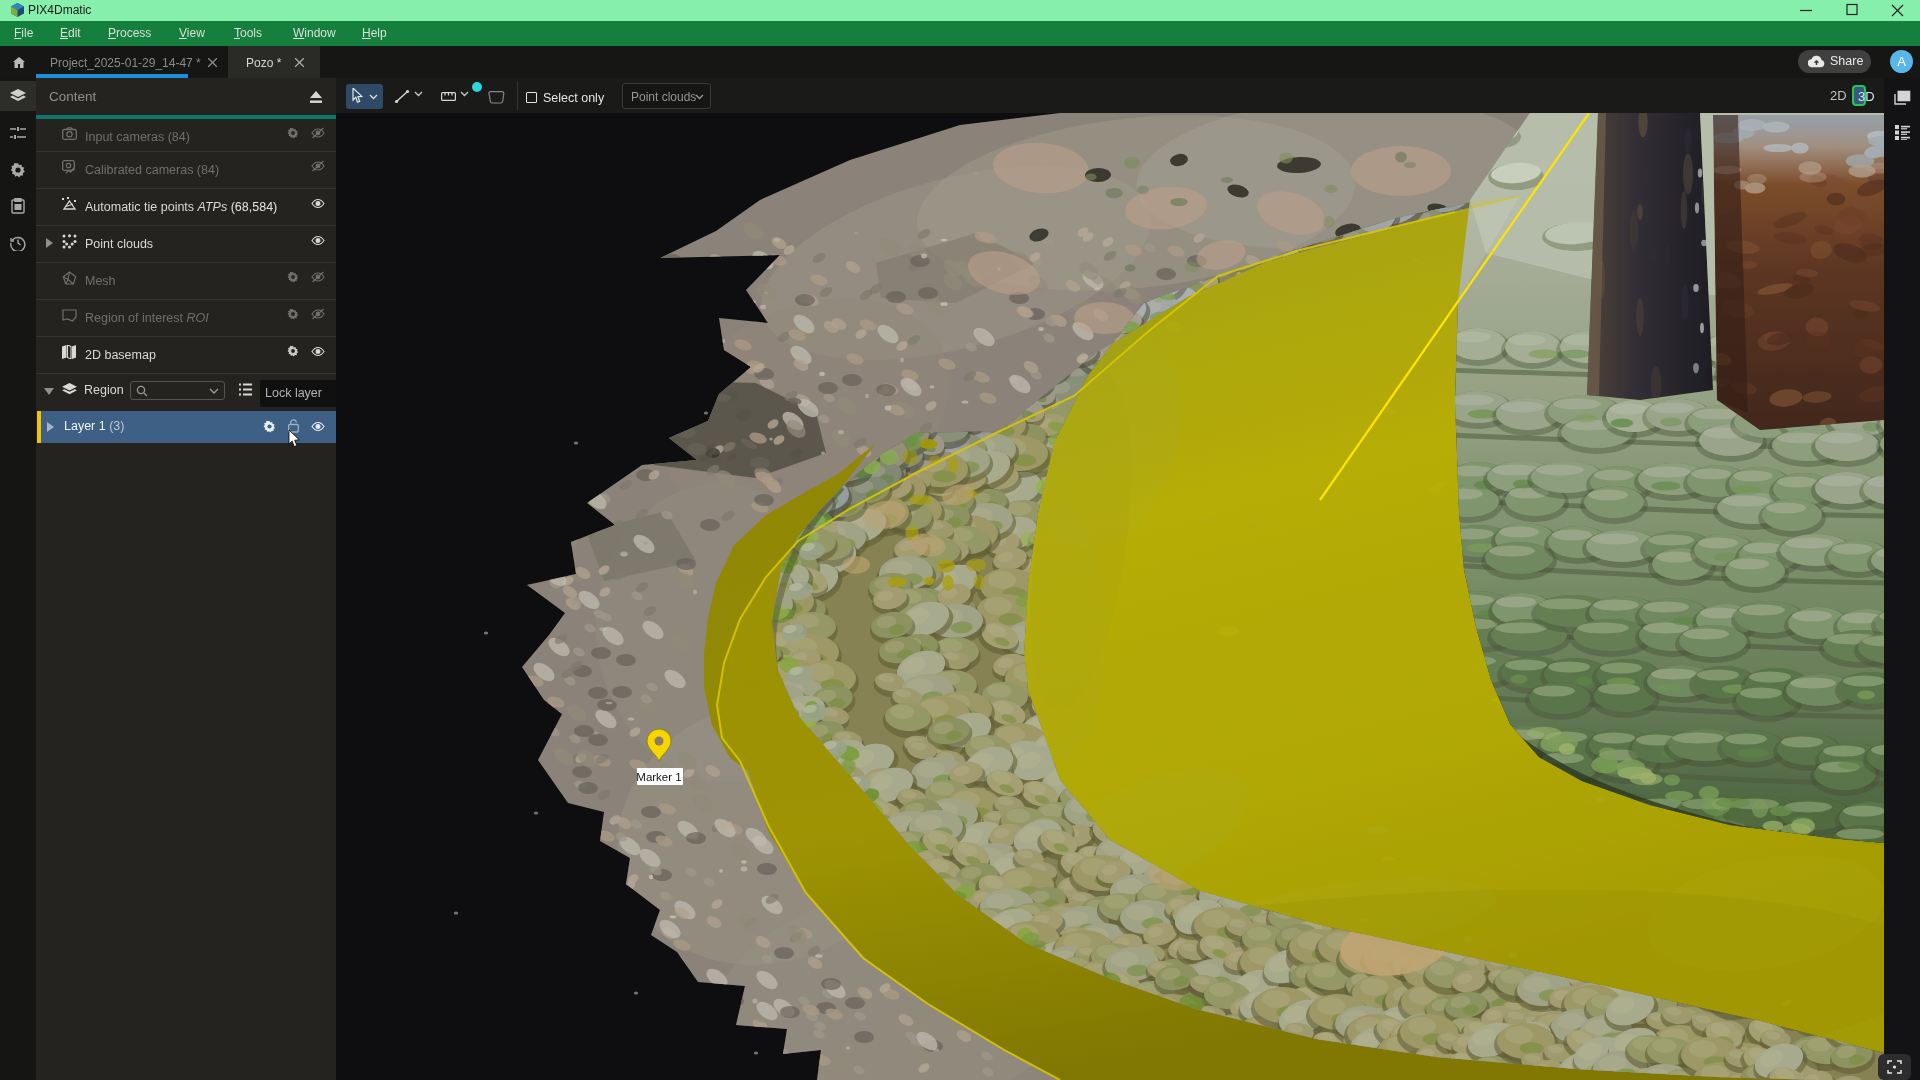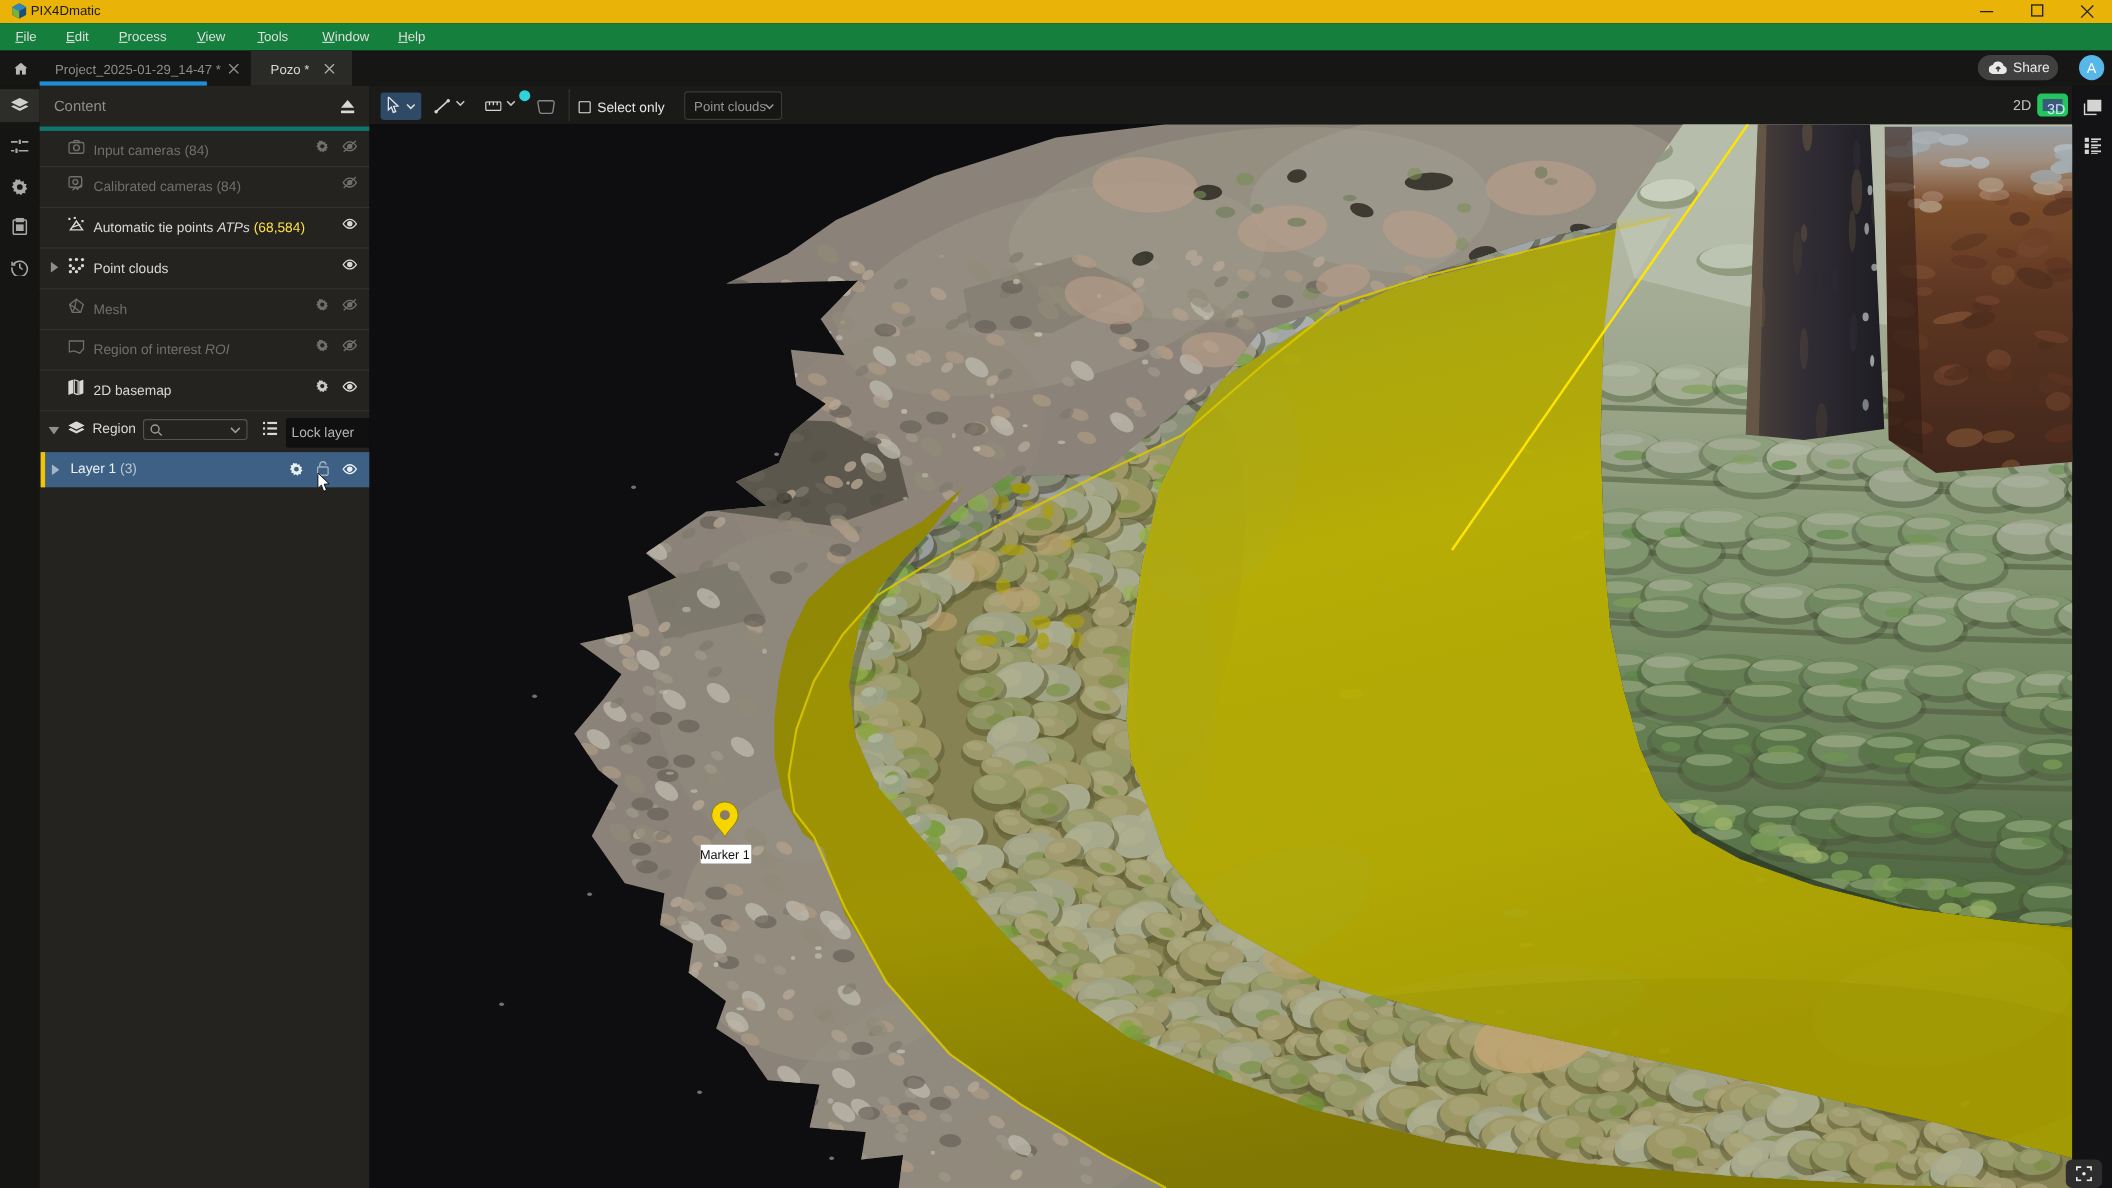--- a/index.html
+++ b/index.html
@@ -1,16 +1,16 @@
 <!DOCTYPE html>
 <html><head><meta charset="utf-8"><style>
 *{margin:0;padding:0;box-sizing:border-box}
 html,body{width:1920px;height:1080px;overflow:hidden;background:#0b0b0c;font-family:"Liberation Sans",sans-serif}
 .abs{position:absolute}
-#titlebar{position:absolute;left:0;top:0;width:1920px;height:21px;background:#eab308}
+#titlebar{position:absolute;left:0;top:0;width:1920px;height:21px;background:#86efac}
 #titlebar .t{position:absolute;left:28px;top:3px;font-size:12px;color:#1a1a1a}
 #menubar{position:absolute;left:0;top:21px;width:1920px;height:25px;background:#15803d}
 #menubar span{position:absolute;top:5px;font-size:12px;color:#dedede}
 #tabbar{position:absolute;left:0;top:46px;width:1920px;height:32px;background:#161614}
 #tab2{position:absolute;left:228px;top:0;width:92px;height:32px;background:#2a2a27}
 #leftbar{position:absolute;left:0;top:78px;width:36px;height:1002px;background:#151513}
 #panel{position:absolute;left:36px;top:78px;width:300px;height:1002px;background:#242320}
 .prow{position:absolute;left:0;width:300px;height:37px;border-bottom:1px solid #35342f}
 .ptxt{position:absolute;left:49px;top:11px;font-size:12.5px;color:#6f6f6d;white-space:nowrap}
 .wtxt{color:#d8d8d6}
@@ -129,21 +129,21 @@
  <div class="prow" style="top:111px">
   <svg class="abs" style="left:26px;top:8px" width="15" height="14" viewBox="0 0 15 14">
         <g fill="#d8d8d6">
           <rect x="0" y="1" width="2" height="2"></rect>
           <rect x="5" y="0" width="2" height="2"></rect>
           <rect x="12" y="3" width="2" height="2"></rect>
         </g>
         <path d="M7.5 4 13 12H2Z" fill="none" stroke="#d8d8d6" stroke-width="1.3"></path>
         <path d="M4 9.5 11 7" stroke="#d8d8d6" stroke-width="1.2"></path>
       </svg>
-  <span class="ptxt wtxt">Automatic tie points <i>ATPs</i> <span style="color:#fde047">(68,584)</span></span>
+  <span class="ptxt wtxt">Automatic tie points <i>ATPs</i> <span style="color:#e5e5e5">(68,584)</span></span>
   <svg class="abs" style="left:275px;top:9px" width="14" height="11" viewBox="0 0 14 11" fill="none" stroke="#d8d8d6" stroke-width="1.2">
         <path d="M1 5.5C2.8 2.8 5 1.5 7 1.5s4.2 1.3 6 4c-1.8 2.7-4 4-6 4s-4.2-1.3-6-4Z"></path>
         <circle cx="7" cy="5.5" r="1.9" fill="#d8d8d6"></circle>
       </svg>
  </div>
  <div class="prow" style="top:148px">
   <svg class="abs" style="left:10px;top:12px" width="7" height="10" viewBox="0 0 7 10">
         <path d="M0 0 7 5 0 10Z" fill="#8f8f8d"></path>
       </svg>
   <svg class="abs" style="left:26px;top:8px" width="15" height="15" viewBox="0 0 15 15" fill="#d8d8d6">
@@ -294,21 +294,21 @@
  <div class="abs" style="left:181px;top:3px;width:1px;height:29px;background:#353533"></div>
  <div class="abs" style="left:190px;top:14px;width:11px;height:11px;border:1.5px solid #e4e4e2;border-radius:1px"></div>
  <span class="abs" style="left:207px;top:13px;font-size:12.5px;color:#e4e4e2">Select only</span>
  <div class="abs" style="left:286px;top:5px;width:89px;height:26px;background:#161614;border:1px solid #3a3a38;border-radius:3px">
   <span class="abs" style="left:8px;top:6px;font-size:12px;color:#969694">Point clouds</span>
   <svg class="abs" style="left:72px;top:10px" width="9" height="6" viewBox="0 0 9 6" fill="none" stroke="#969694" stroke-width="1.4">
         <path d="M1 1l3.5 3.5L8 1"></path>
       </svg>
  </div>
  <span class="abs" style="left:1494px;top:10px;font-size:13px;color:#c2c2c0">2D</span>
- <div class="abs" style="left:1516px;top:7px;width:28px;height:21px;background:#39587a;border-radius:4px;border:5px solid #22c55e">
+ <div class="abs" style="left:1516px;top:7px;width:14px;height:21px;background:#39587a;border-radius:4px;border:2px solid #22c55e">
       <span class="abs" style="left:4px;top:2px;font-size:13px;color:#cfe6fa">3D</span>
     </div>
 </div>
 <div id="rightbar">
  <svg class="abs" style="left:10px;top:12px" width="17" height="15" viewBox="0 0 17 15" fill="none" stroke="#d4d4d2" stroke-width="1.4">
       <rect x="3.5" y="0.7" width="12.8" height="10.6" fill="#d4d4d2" stroke="none"></rect>
       <path d="M1 4v10h11"></path>
     </svg>
  <svg class="abs" style="left:11px;top:47px" width="15" height="15" viewBox="0 0 15 15" fill="#d4d4d2">
       <rect x="0" y="0" width="4" height="4"></rect>

